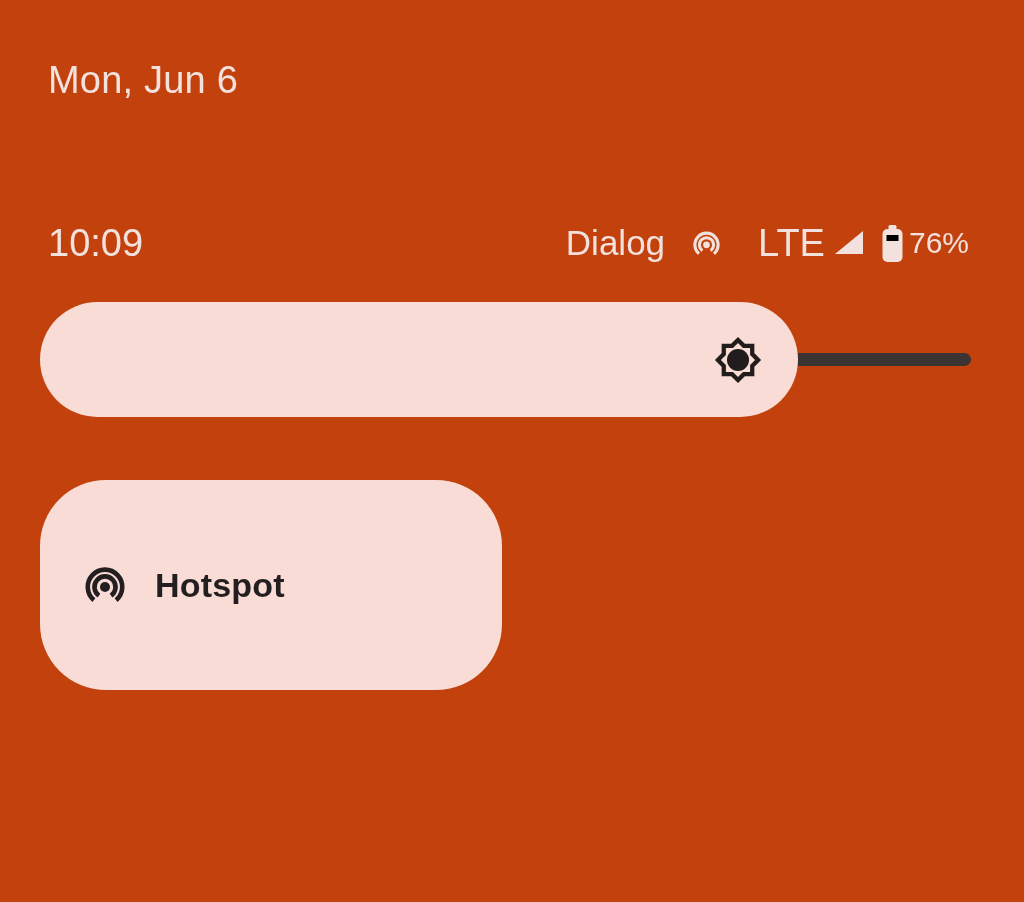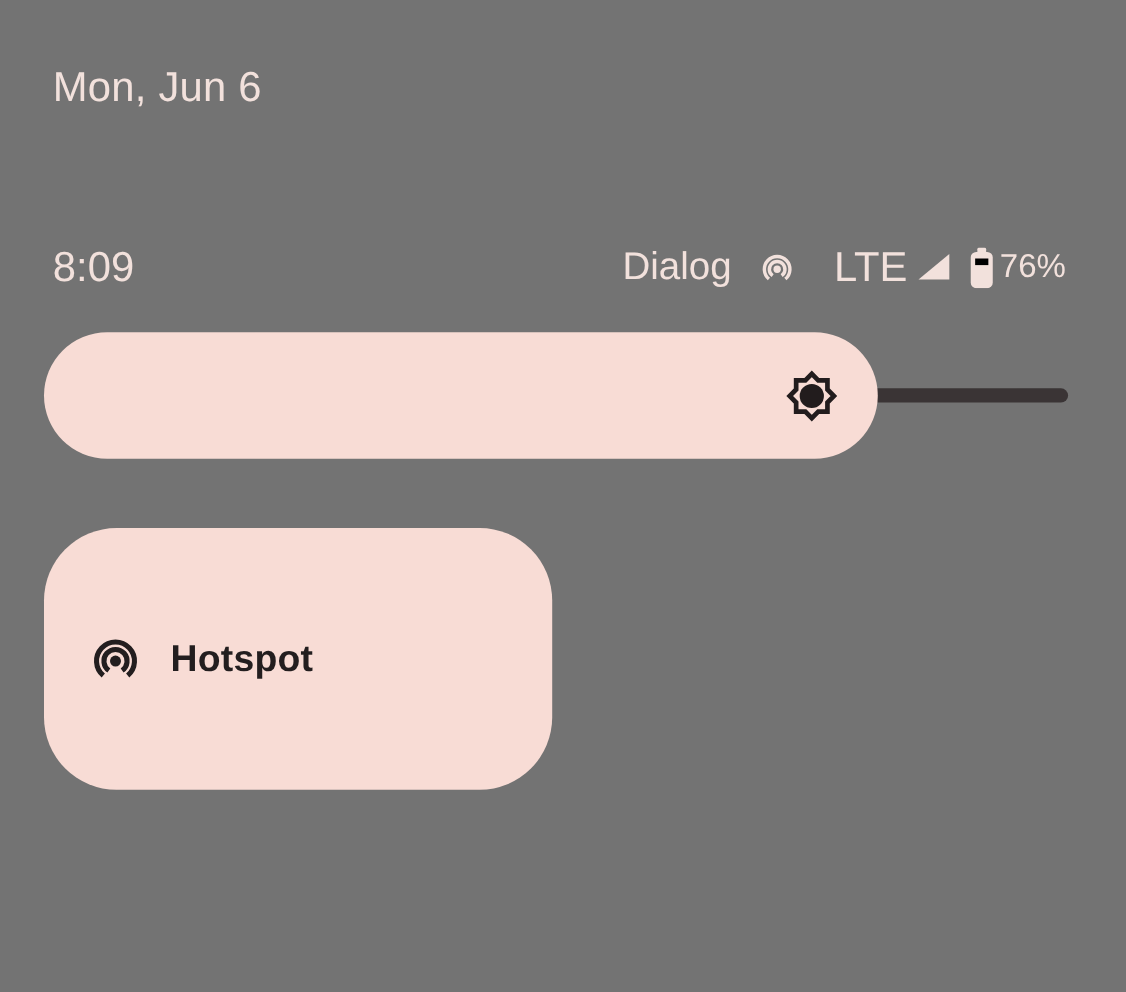--- a/index.html
+++ b/index.html
@@ -8,21 +8,21 @@
     background: #000000;
     width: 1024px;
     height: 902px;
     overflow: hidden;
     font-family: "Liberation Sans", sans-serif;
   }
   .stage {
     position: relative;
     width: 1024px;
     height: 902px;
-    background: #737373;
+    background: #c2410c;
   }
   
   .date {
     position: absolute;
     left: 48px;
     top: 60px;
     font-size: 38px;
     line-height: 40px;
     color: #F2E1DC;
     letter-spacing: 0.2px;
@@ -112,21 +112,21 @@
     height: 13px;
     background: #3A3435;
     border-radius: 0 7px 7px 0;
   }
   
   .hotspot-tile {
     position: absolute;
     left: 40px;
     top: 480px;
     width: 462px;
-    height: 238px;
+    height: 210px;
     background: #F8DCD5;
     border-radius: 66px;
     display: flex;
     align-items: center;
   }
   .tile-icon {
     margin-left: 42px;
     width: 46px;
     height: 46px;
     flex: 0 0 auto;
@@ -152,21 +152,21 @@
   }
 </style>
 </head>
 <body>
 
 <div class="stage">
 
   <div class="date">Mon, Jun 6</div>
 
   <div class="status-row">
-    <div class="time">8:09</div>
+    <div class="time">10:09</div>
 
     <div class="status-right">
       <span class="carrier">Dialog</span>
 
       <svg class="sb-hotspot" viewBox="0 0 24 24">
         <g fill="none" stroke="#F2E1DC" stroke-width="2.4">
           <path d="M 8.85 17.51 A 5.5 5.5 0 1 1 15.15 17.51"></path>
           <path d="M 6.21 19.89 A 9 9 0 1 1 17.79 19.89"></path>
         </g>
         <circle cx="12" cy="13" r="2.6" fill="#F2E1DC"></circle>

